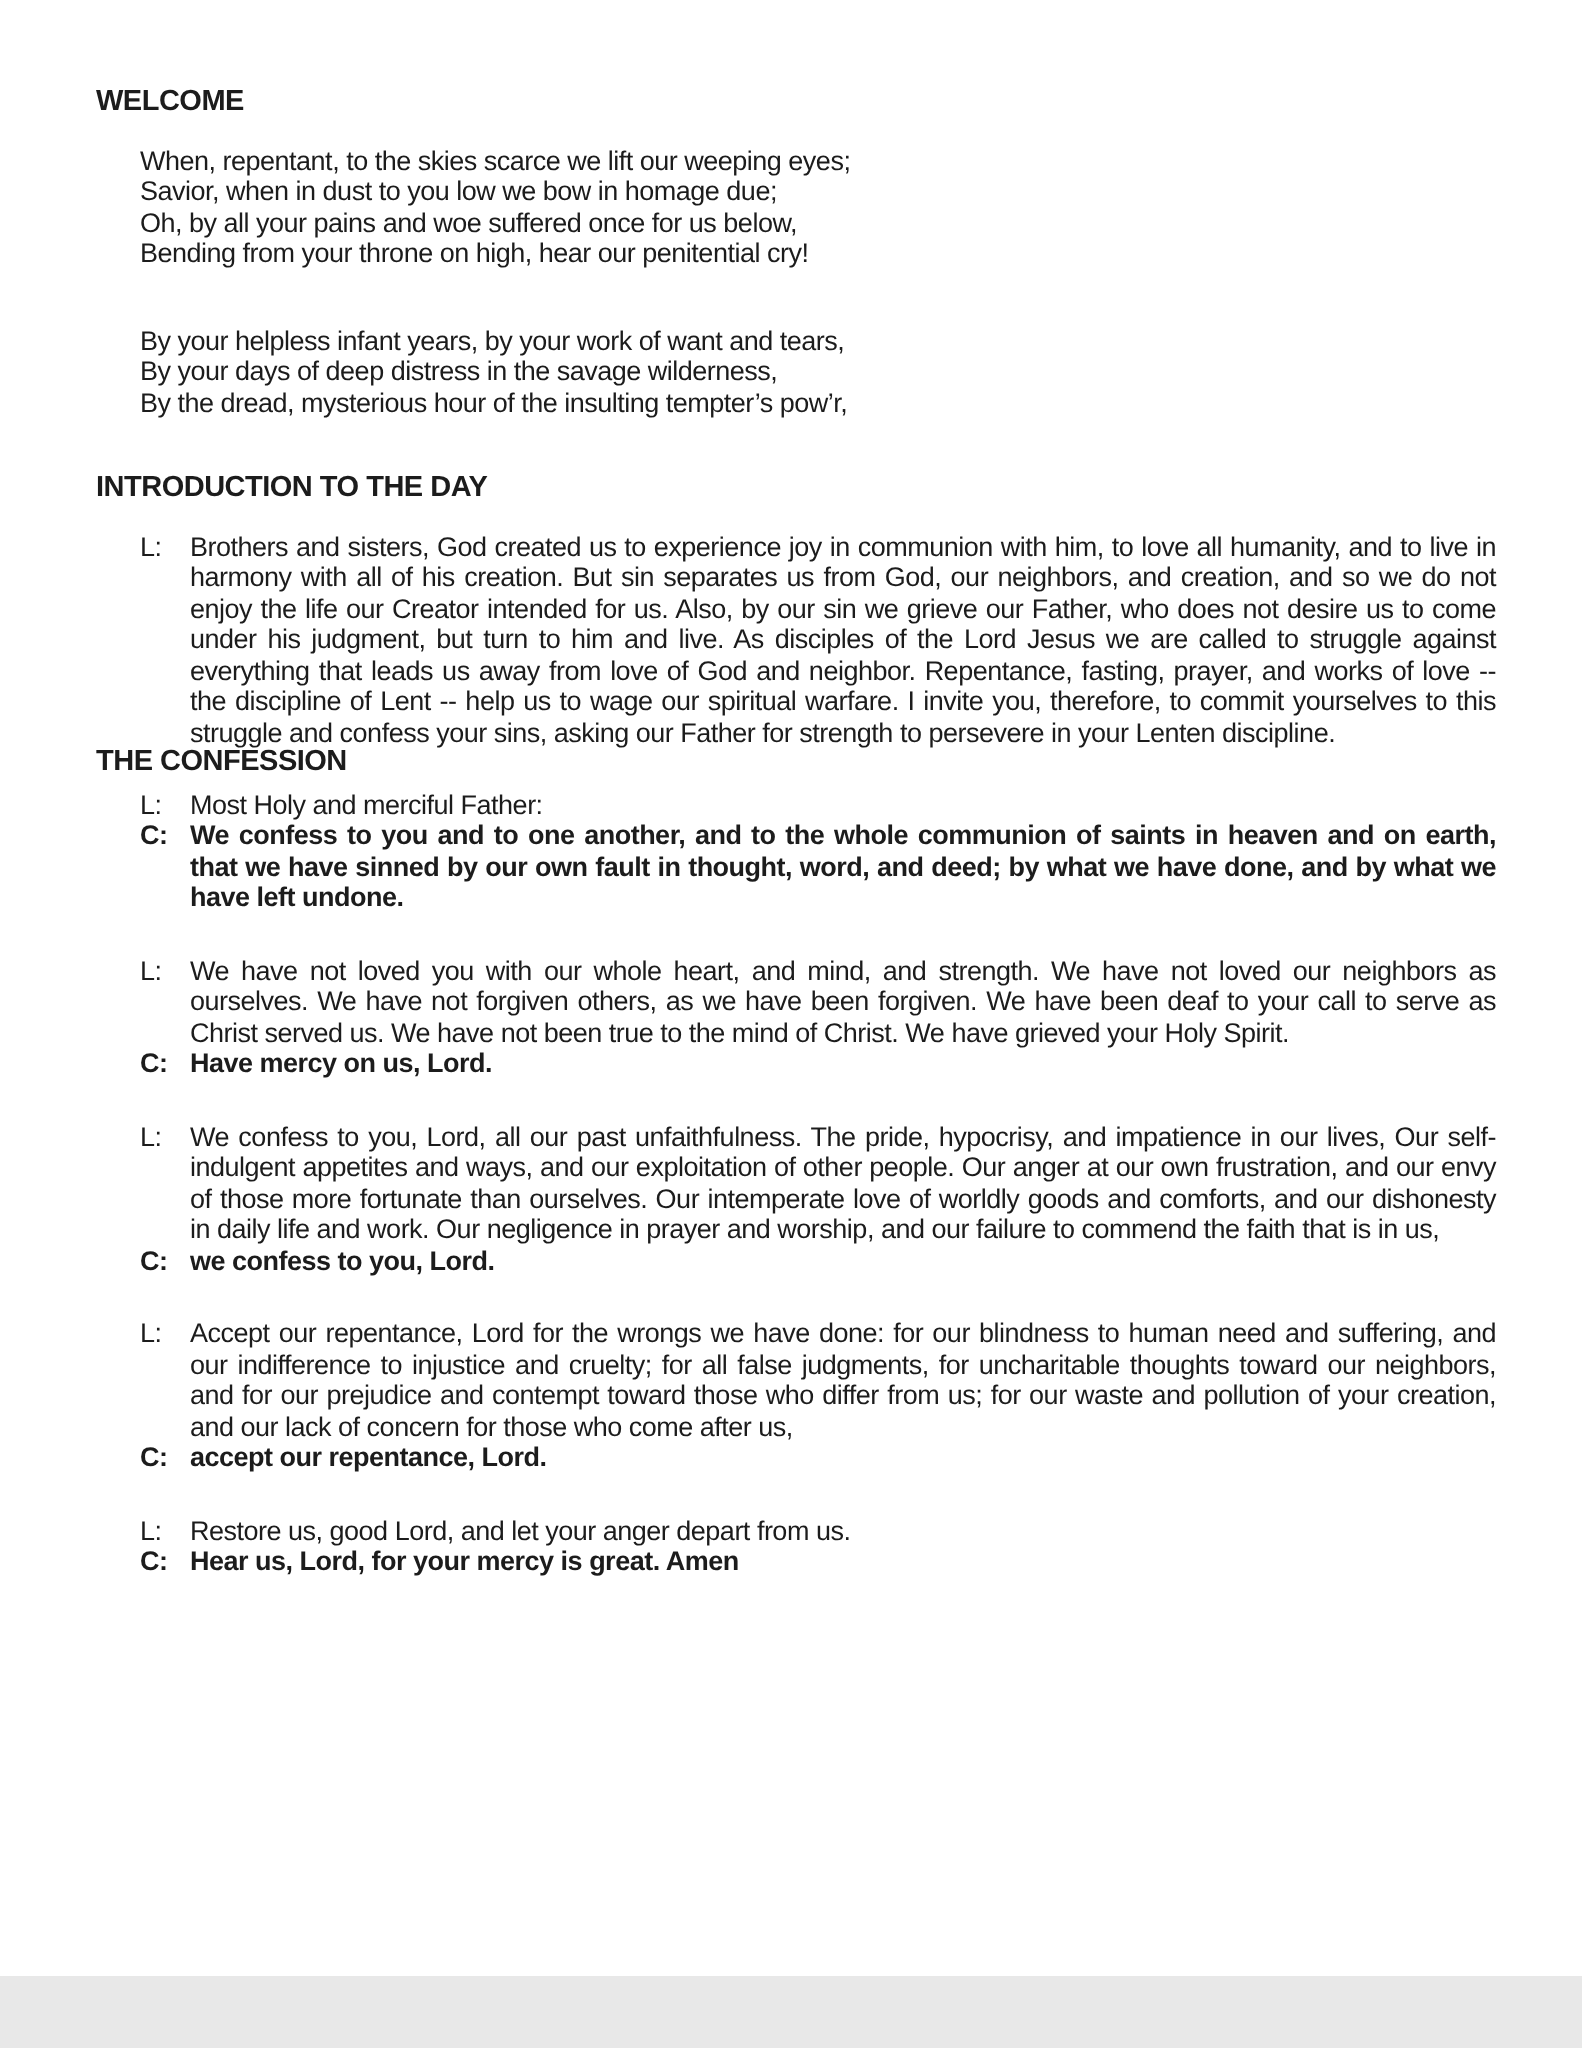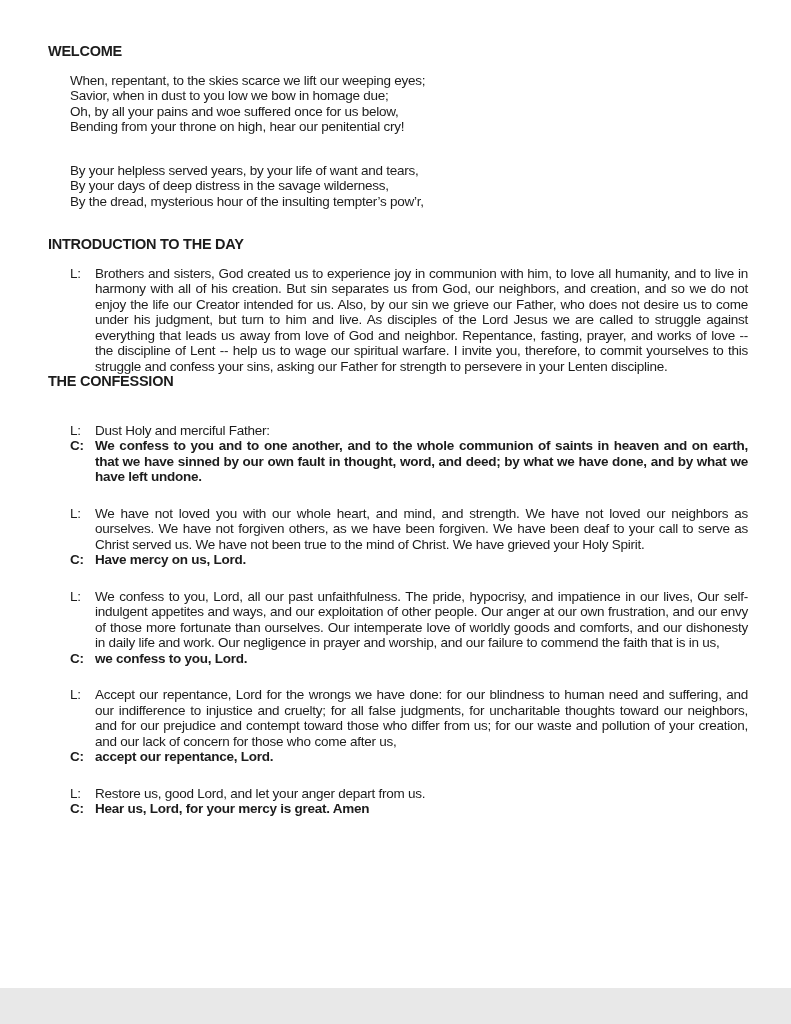--- a/index.html
+++ b/index.html
@@ -57,39 +57,39 @@
 
 
   <div class="verse">
     <div>When, repentant, to the skies scarce we lift our weeping eyes;</div>
     <div>Savior, when in dust to you low we bow in homage due;</div>
     <div>Oh, by all your pains and woe suffered once for us below,</div>
     <div>Bending from your throne on high, hear our penitential cry!</div>
   </div>
 
   <div class="verse">
-    <div>By your helpless served years, by your life of want and tears,</div>
+    <div>By your helpless infant years, by your work of want and tears,</div>
     <div>By your days of deep distress in the savage wilderness,</div>
     <div>By the dread, mysterious hour of the insulting tempter’s pow’r,</div>
   </div>
 
   <p class="heading">INTRODUCTION TO THE DAY</p>
 
   <div class="dialogue intro-para">
     <span class="speaker" style="font-weight:normal;">L:</span>
     <div class="speech justify">Brothers and sisters, God created us to experience joy in communion with him, to love all humanity, and to live in harmony with all of his creation. But sin separates us from God, our neighbors, and creation, and so we do not enjoy the life our Creator intended for us. Also, by our sin we grieve our Father, who does not desire us to come under his judgment, but turn to him and live. As disciples of the Lord Jesus we are called to struggle against everything that leads us away from love of God and neighbor. Repentance, fasting, prayer, and works of love -- the discipline of Lent -- help us to wage our spiritual warfare. I invite you, therefore, to commit yourselves to this struggle and confess your sins, asking our Father for strength to persevere in your Lenten discipline.</div>
   </div>
 
 
-  <p class="heading" style="margin-bottom:33px;">THE CONFESSION</p>
+  <p class="heading" style="margin-bottom:5px;">THE CONFESSION</p>
 
   <div class="exchange">
     <div class="dialogue">
       <span class="speaker" style="font-weight:normal;">L:</span>
-      <div class="speech">Dust Holy and merciful Father:</div>
+      <div class="speech">Most Holy and merciful Father:</div>
     </div>
     <div class="dialogue bold-row">
       <span class="speaker">C:</span>
       <div class="speech justify">We confess to you and to one another, and to the whole communion of saints in heaven and on earth, that we have sinned by our own fault in thought, word, and deed; by what we have done, and by what we have left undone.</div>
     </div>
   </div>
 
   <div class="exchange mt-md">
     <div class="dialogue">
       <span class="speaker" style="font-weight:normal;">L:</span>

